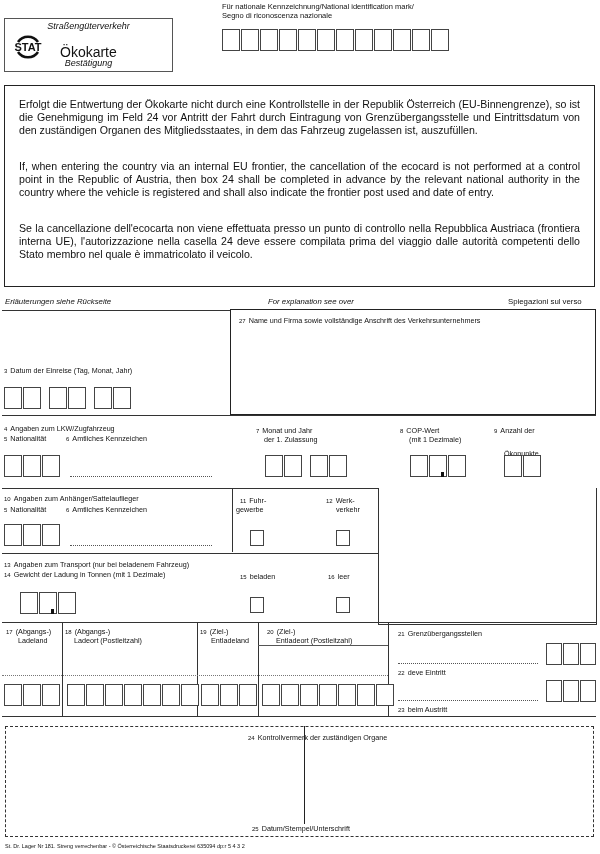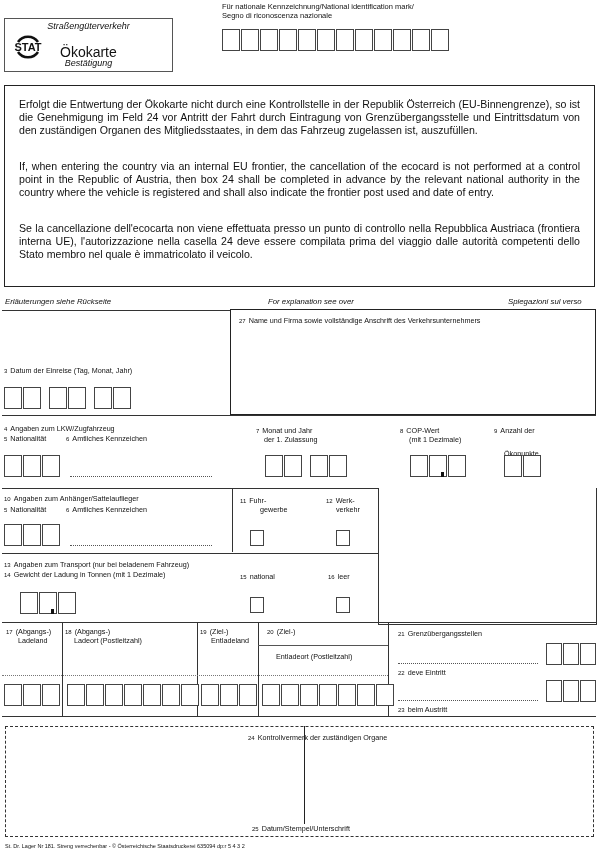--- a/index.html
+++ b/index.html
@@ -40,21 +40,21 @@
 </div>
 
 <div class="box thick" style="left:4px; top:85px; width:589px; height:200px;">
   <p style="position:absolute; left:14px; right:14px; top:12px; margin:0; font-size:10.6px; line-height:13.2px; text-align:justify;">Erfolgt die Entwertung der Ökokarte nicht durch eine Kontrollstelle in der Republik Österreich (EU-Binnengrenze), so ist die Genehmigung im Feld 24 vor Antritt der Fahrt durch Eintragung von Grenzübergangsstelle und Eintrittsdatum von den zuständigen Organen des Mitgliedsstaates, in dem das Fahrzeug zugelassen ist, auszufüllen.</p>
   <p style="position:absolute; left:14px; right:14px; top:74px; margin:0; font-size:10.6px; line-height:13.2px; text-align:justify;">If, when entering the country via an internal EU frontier, the cancellation of the ecocard is not performed at a control point in the Republic of Austria, then box 24 shall be completed in advance by the relevant national authority in the country where the vehicle is registered and shall also indicate the frontier post used and date of entry.</p>
   <p style="position:absolute; left:14px; right:14px; top:136px; margin:0; font-size:10.6px; line-height:13.2px; text-align:justify;">Se la cancellazione dell'ecocarta non viene effettuata presso un punto di controllo nella Repubblica Austriaca (frontiera interna UE), l'autorizzazione nella casella 24 deve essere compilata prima del viaggio dalle autorità competenti dello Stato membro nel quale è immatricolato il veicolo.</p>
 </div>
 
 <div class="lbl" style="left:5px; top:297px; font-style:italic; font-size:7.8px;">Erläuterungen siehe Rückseite</div>
 <div class="lbl" style="left:268px; top:297px; font-style:italic; font-size:7.8px;">For explanation see over</div>
-<div class="lbl" style="left:508px; top:297px; font-style:italic; font-size:7.8px;">Spiegazioni sul verso</div>
+<div class="lbl" style="left:508px; top:297px; font-size:7.8px;">Spiegazioni sul verso</div>
 
 <div class="abs" style="left:2px; top:310px; width:228px; border-top:1.5px solid #333;"></div>
 
 <div class="lbl" style="left:4px; top:366px;"><span class="num">3</span><span>Datum der Einreise (Tag, Monat, Jahr)</span></div>
 <div class="cells" style="left:4px; top:387px;">
   <span class="cell"></span><span class="cell"></span>
   <span style="display:inline-block;width:7px"></span>
   <span class="cell"></span><span class="cell"></span>
   <span style="display:inline-block;width:7px"></span>
   <span class="cell"></span><span class="cell"></span>
@@ -103,57 +103,57 @@
 
 <div class="lbl" style="left:4px; top:494px;"><span class="num">10</span><span>Angaben zum Anhänger/Sattelauflieger</span></div>
 <div class="lbl" style="left:4px; top:505px;"><span class="num">5</span><span>Nationalität</span></div>
 <div class="lbl" style="left:66px; top:505px;"><span class="num">6</span><span>Amtliches Kennzeichen</span></div>
 <div class="cells" style="left:4px; top:524px;">
   <span class="cell"></span><span class="cell"></span><span class="cell"></span>
 </div>
 <div class="dot-line" style="left:70px; top:545px; width:142px;"></div>
 
 <div class="lbl" style="left:240px; top:496px;"><span class="num">11</span><span>Fuhr-</span></div>
-<div class="lbl" style="left:260px; top:505px;">gewerbe</div>
+<div class="lbl" style="left:236px; top:505px;">gewerbe</div>
 <span class="cell small abs" style="left:250px; top:530px;"></span>
 
 <div class="lbl" style="left:326px; top:496px;"><span class="num">12</span><span>Werk-</span></div>
 <div class="lbl" style="left:336px; top:505px;">verkehr</div>
 <span class="cell small abs" style="left:336px; top:530px;"></span>
 
 <div class="abs" style="left:2px; top:553px; width:376px; border-top:1.5px solid #333;"></div>
 <div class="lbl" style="left:4px; top:560px;"><span class="num">13</span><span>Angaben zum Transport (nur bei beladenem Fahrzeug)</span></div>
 <div class="lbl" style="left:4px; top:570px;"><span class="num">14</span><span>Gewicht der Ladung in Tonnen (mit 1 Dezimale)</span></div>
 <div class="cells" style="left:20px; top:592px;">
   <span class="cell"></span><span class="cell"></span><span class="cell"></span>
 </div>
 <div class="decimal-mark" style="left:51px; top:609px;"></div>
 
-<div class="lbl" style="left:240px; top:572px;"><span class="num">15</span><span>national</span></div>
+<div class="lbl" style="left:240px; top:572px;"><span class="num">15</span><span>beladen</span></div>
 <span class="cell small abs" style="left:250px; top:597px;"></span>
 <div class="lbl" style="left:328px; top:572px;"><span class="num">16</span><span>leer</span></div>
 <span class="cell small abs" style="left:336px; top:597px;"></span>
 
 <div class="abs" style="left:2px; top:622px; width:594px; border-top:1.5px solid #333;"></div>
 <div class="abs" style="left:2px; top:716px; width:594px; border-top:1.5px solid #333;"></div>
 <div class="abs" style="left:62px; top:622px; height:94px; border-left:1px solid #333;"></div>
 <div class="abs" style="left:197px; top:622px; height:94px; border-left:1px solid #333;"></div>
 <div class="abs" style="left:258px; top:622px; height:94px; border-left:1px solid #333;"></div>
 <div class="abs" style="left:388px; top:622px; height:94px; border-left:1px solid #333;"></div>
 <div class="abs" style="left:2px; top:675px; width:386px; border-top:1px dotted #777;"></div>
 <div class="abs" style="left:258px; top:645px; width:130px; border-top:1px solid #555;"></div>
 
 <div class="lbl" style="left:6px; top:627px;"><span class="num">17</span><span>(Abgangs-)</span></div>
 <div class="lbl" style="left:18px; top:636px;">Ladeland</div>
 <div class="lbl" style="left:65px; top:627px;"><span class="num">18</span><span>(Abgangs-)</span></div>
 <div class="lbl" style="left:74px; top:636px;">Ladeort (Postleitzahl)</div>
 <div class="lbl" style="left:200px; top:627px;"><span class="num">19</span><span>(Ziel-)</span></div>
 <div class="lbl" style="left:211px; top:636px;">Entladeland</div>
 <div class="lbl" style="left:267px; top:627px;"><span class="num">20</span><span>(Ziel-)</span></div>
-<div class="lbl" style="left:276px; top:652px;">Entladeort (Postleitzahl)</div>
+<div class="lbl" style="left:276px; top:636px;">Entladeort (Postleitzahl)</div>
 
 <div class="cells" style="left:4px; top:684px;">
   <span class="cell"></span><span class="cell"></span><span class="cell"></span>
 </div>
 <div class="cells" style="left:67px; top:684px;">
   <span class="cell"></span><span class="cell"></span><span class="cell"></span><span class="cell"></span><span class="cell"></span><span class="cell"></span><span class="cell"></span>
 </div>
 <div class="cells" style="left:201px; top:684px;">
   <span class="cell"></span><span class="cell"></span><span class="cell"></span>
 </div>

